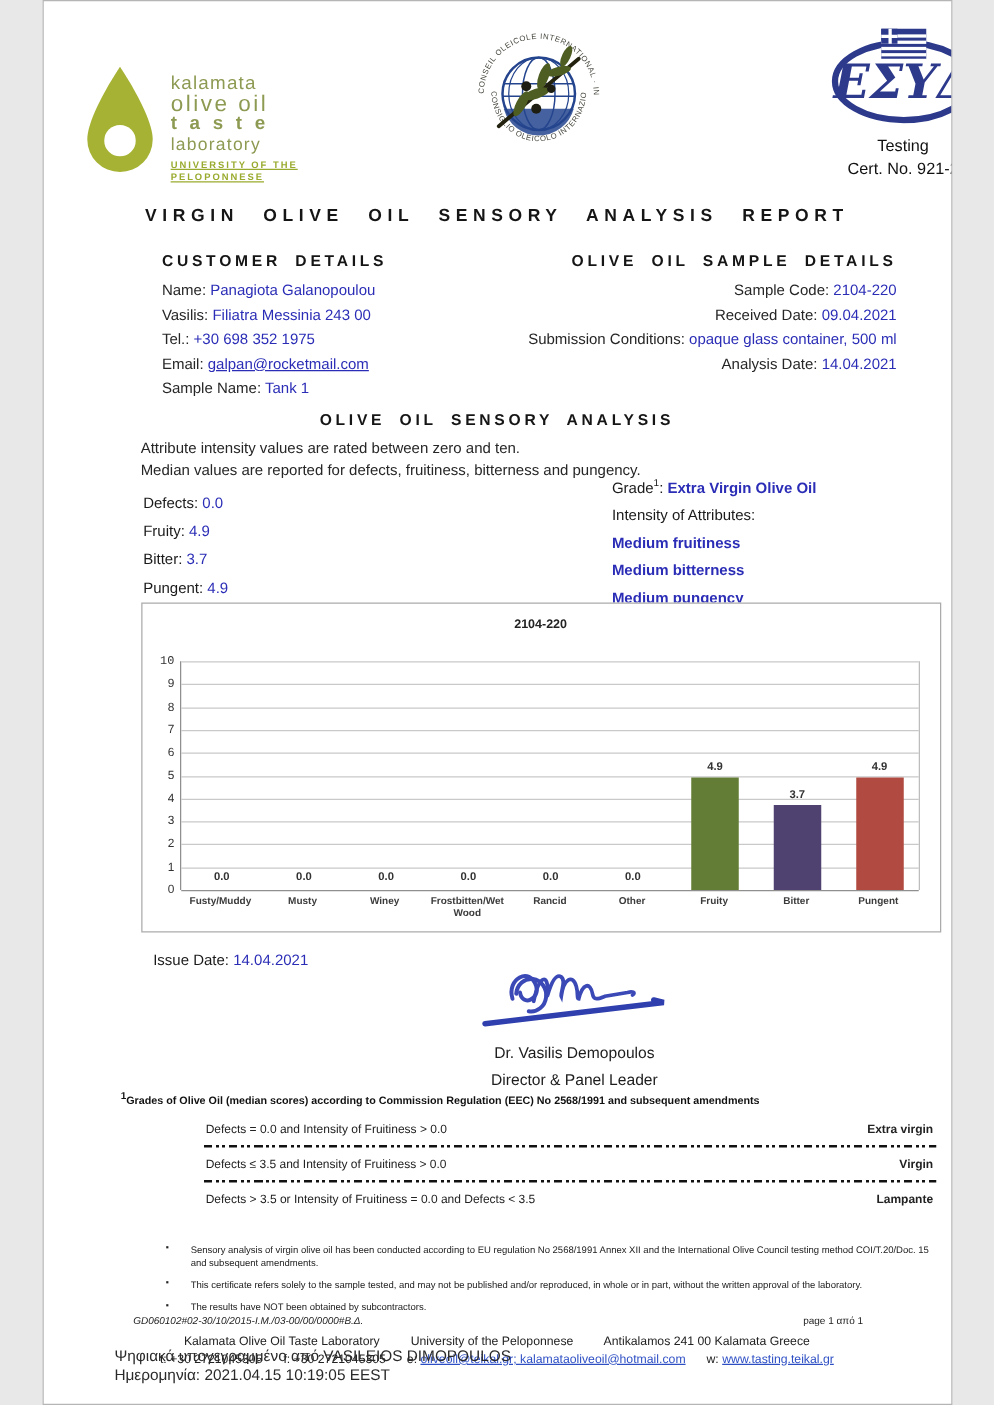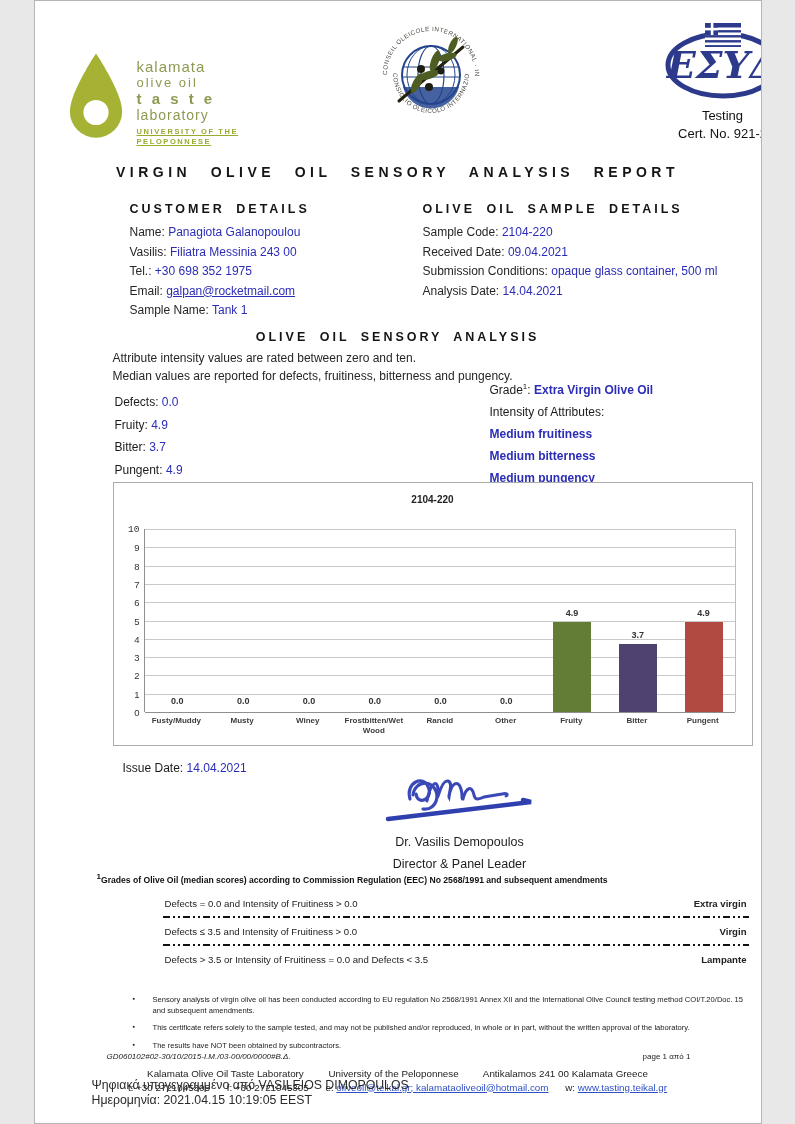--- a/index.html
+++ b/index.html
@@ -9,35 +9,35 @@
     position:relative; width:728px; height:1124px; margin:0 auto;
     background:#ffffff; border:1px solid #b5b5b5; overflow:hidden;
     color:#1a1a1a;
   }
   .abs { position:absolute; }
 
   
   .kal-logo { left:30px; top:50px; display:flex; gap:10px; }
   .kal-text { padding-top:8px; color:#8d9a52; line-height:16px; }
   .kal-text .l1 { font-size:15px; letter-spacing:1px; }
-  .kal-text .l2 { font-size:13px; letter-spacing:2px; }
+  .kal-text .l2 { font-size:18px; letter-spacing:2px; }
   .kal-text .l3 { font-size:15px; font-weight:bold; letter-spacing:3px; }
   .kal-text .l4 { font-size:14px; letter-spacing:1px; }
   .kal-uni { color:#9aaa2e; font-weight:bold; font-size:7.5px; letter-spacing:1.6px;
              line-height:9px; margin-top:4px; text-decoration:underline; }
   .ioc-logo { left:338px; top:12px; }
   .esyd { left:620px; top:20px; width:136px; text-align:center; }
   .esyd-caption { font-size:13px; line-height:18px; margin-top:4px; color:#111; }
 
   
   .report-title { top:163px; left:0; width:100%; text-align:center;
     font-size:14px; font-weight:bold; letter-spacing:0.32em; word-spacing:0.8em; color:#151515;}
   .sec-head { font-size:12.5px; font-weight:bold; letter-spacing:0.24em; word-spacing:0.4em; color:#151515; }
   .customer { left:95px; top:201px; }
-  .sample { left:388px; top:201px; }
+  .sample { left:388px; top:201px;text-align:right; }
   .fields { margin-top:7px; font-size:12px; line-height:19.5px; }
   .fields .lab { color:#262626; }
   .val { color:#2b2db6; }
   .linkish { color:#2b2db6; text-decoration:underline; cursor:pointer; }
 
   .analysis-head { top:326px; left:0; width:100%; text-align:center; }
   .desc { left:78px; top:349px; font-size:12px; line-height:17.5px; color:#262626; }
 
   .medians { left:80px; top:390px; font-size:12px; line-height:22.5px; }
   .grade-block { left:455px; top:375px; font-size:12px; line-height:22px; }

